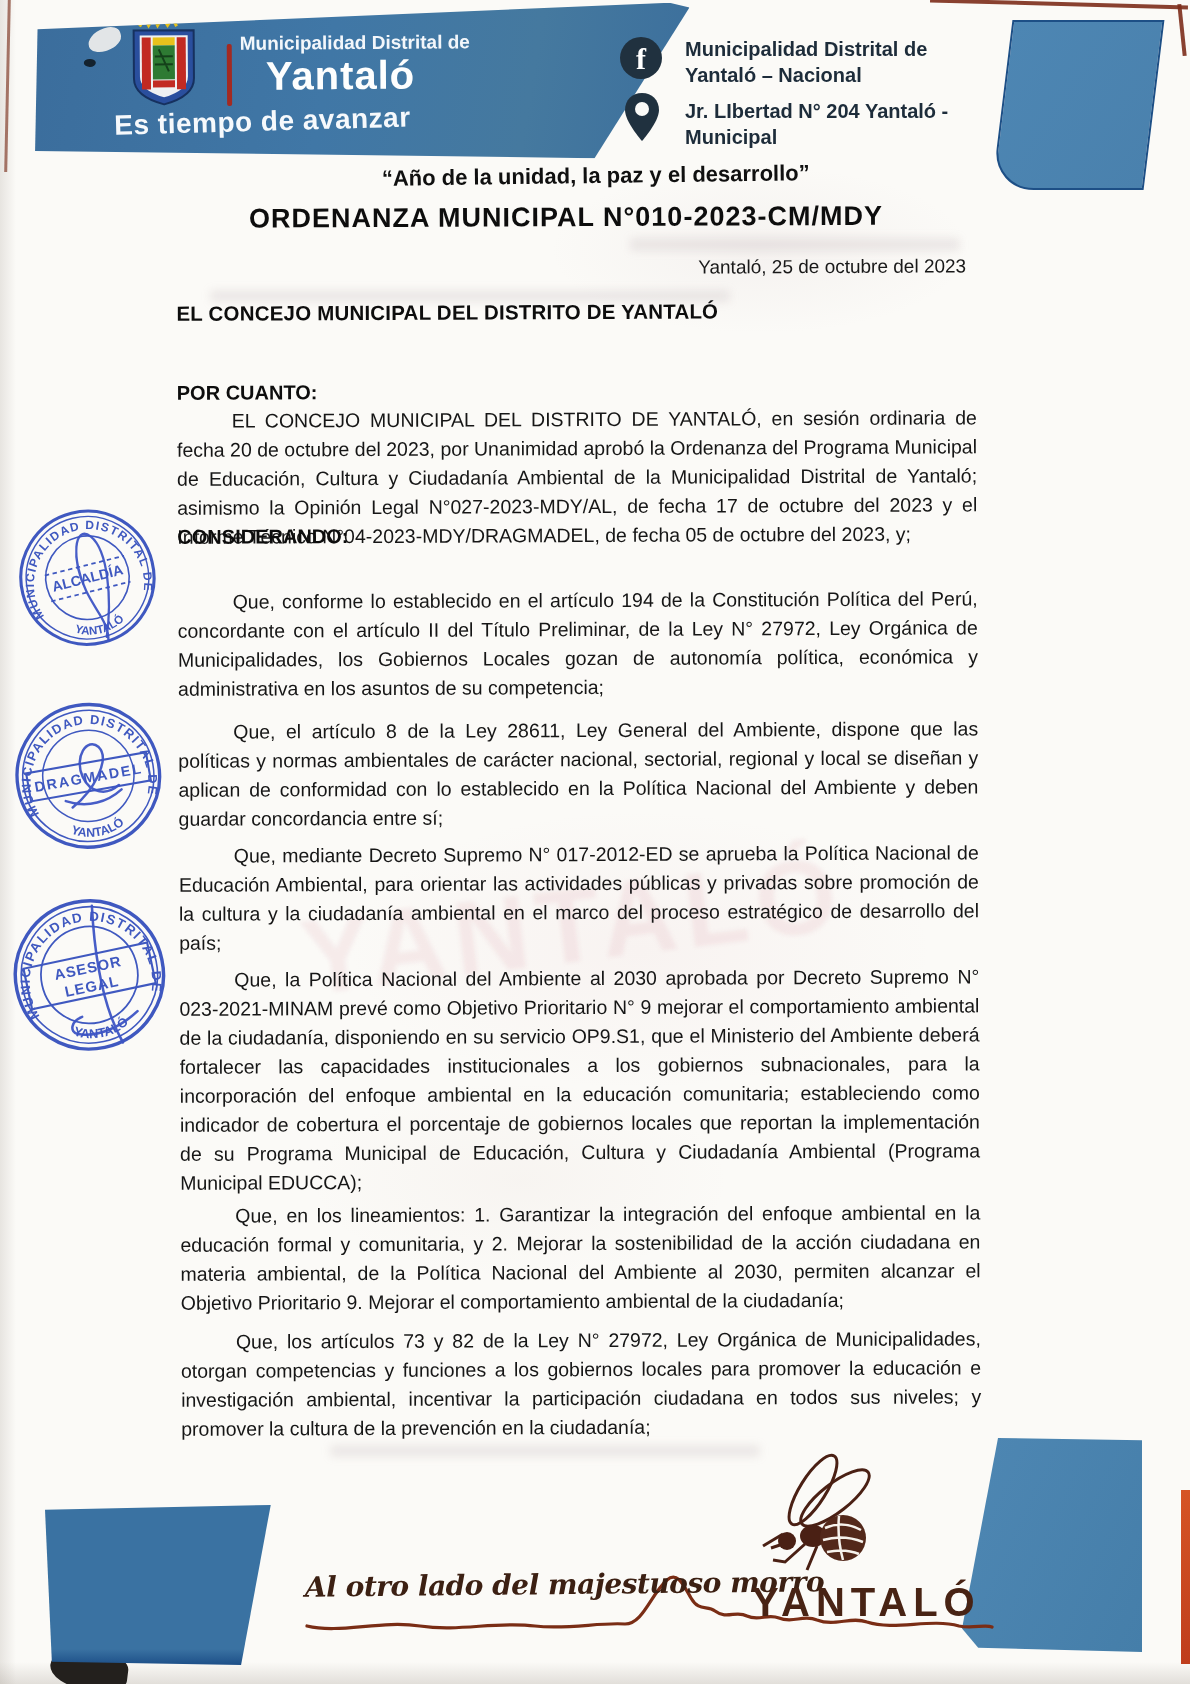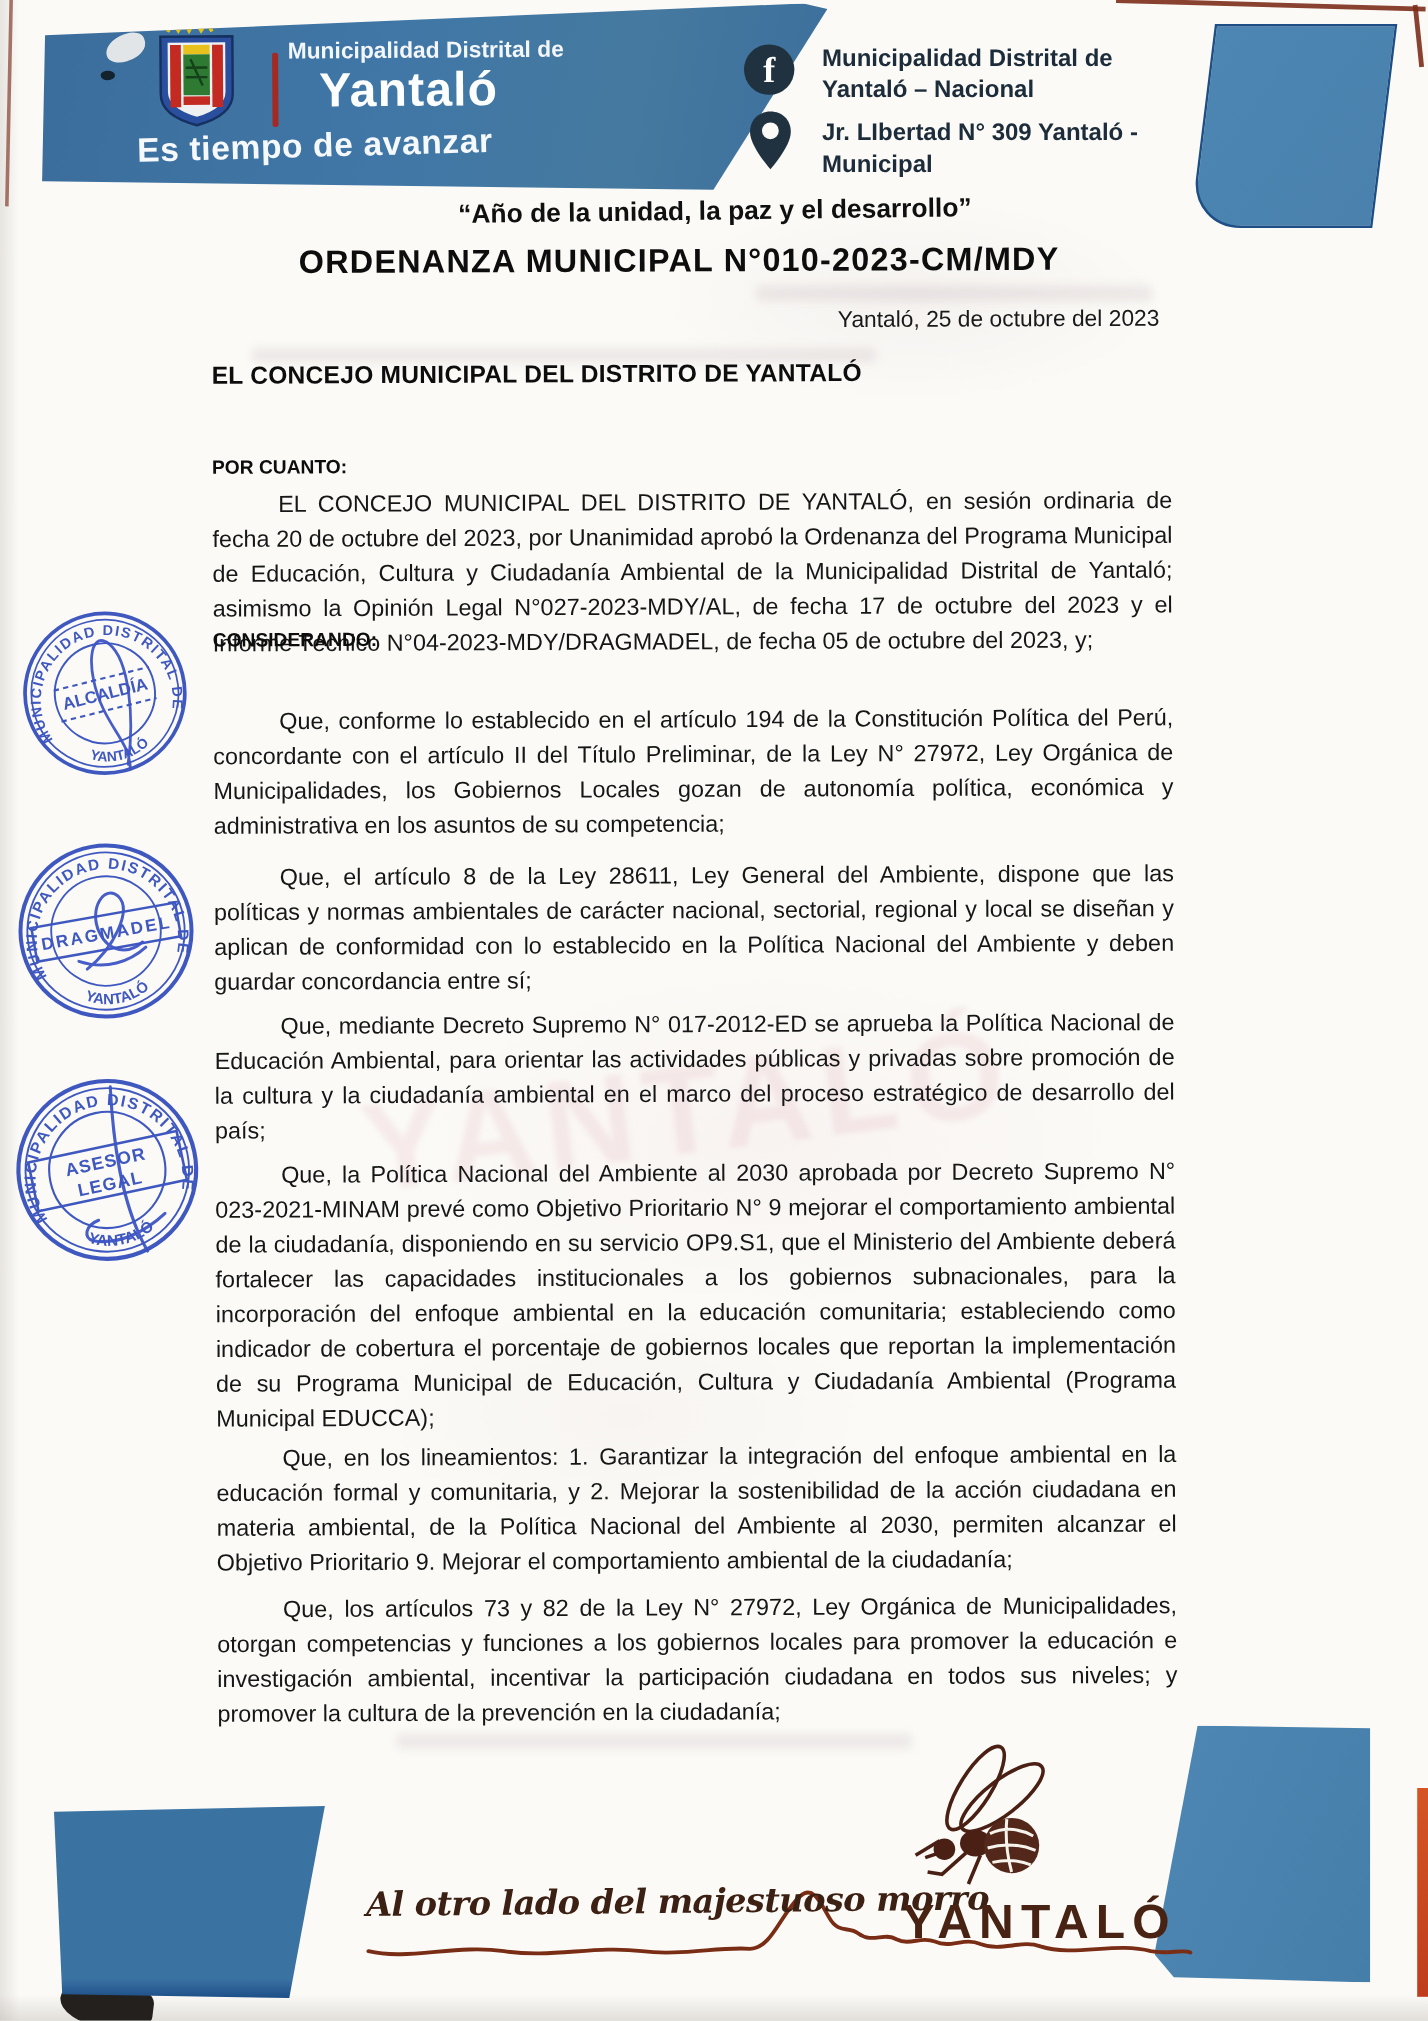--- a/index.html
+++ b/index.html
@@ -42,21 +42,21 @@
   .corner-blob{left:50px;top:1650px;width:78px;height:40px;background:#23201d;border-radius:55% 45% 40% 60%;transform:rotate(7deg);}
   .smudge{background:rgba(160,140,150,.16);filter:blur(4px);border-radius:4px;}
   .watermark{left:300px;top:860px;width:640px;font-size:105px;font-weight:bold;color:rgba(213,150,162,.15);
     transform:rotate(-7deg);filter:blur(2px);letter-spacing:8px;}
   
   .doc{transform:rotate(-.25deg);}
   .quote{left:195px;top:163px;width:800px;text-align:center;font-size:22px;font-weight:bold;color:#101010;transform:rotate(-.5deg);}
   .title{left:165px;top:202px;width:800px;text-align:center;font-size:27px;font-weight:bold;letter-spacing:1px;color:#0d0d0d;}
   .dateline{left:580px;top:257px;width:385px;text-align:right;font-size:19px;color:#191919;}
   .council{left:175px;top:300px;font-size:20.5px;font-weight:bold;color:#0d0d0d;letter-spacing:.2px;}
-  .h-sec{left:175px;font-size:16px;font-weight:bold;color:#0d0d0d;}
+  .h-sec{left:175px;font-size:20px;font-weight:bold;color:#0d0d0d;}
   .para{left:175px;width:800px;font-size:19.5px;line-height:29px;text-align:justify;text-indent:55px;color:#161616;}
   
   .stamp{mix-blend-mode:multiply;opacity:.9;overflow:visible;}
   .stamp text{fill:#2b48c0;font-family:"Liberation Sans",sans-serif;font-weight:bold;}
   .stamp .ring{stroke:#2b48c0;fill:none;}
   .sig{stroke:#2843c6;fill:none;stroke-width:2.6;stroke-linecap:round;opacity:.95;}
   
   .bl-shape{left:45px;top:1505px;width:228px;height:160px;
     background:linear-gradient(#3a72a2 0%,#3a72a2 90%,#1d4f88 100%);
     clip-path:polygon(0% 3%, 99% 0%, 86% 100%, 3% 98%);}
@@ -102,21 +102,21 @@
   <div class="abs fb-icon">f</div>
   <div class="abs hdr-txt" style="left:685px;top:36px;">
     <div>Municipalidad Distrital de</div>
     <div>Yantaló – Nacional</div>
   </div>
   <svg class="abs" style="left:624px;top:92px;" width="36" height="50" viewBox="0 0 36 50">
     <path d="M18 1 C8 1 1 8 1 18 C1 30 18 49 18 49 C18 49 35 30 35 18 C35 8 28 1 18 1 Z" fill="#20313f"></path>
     <circle cx="18" cy="17" r="7" fill="#fbfaf7"></circle>
   </svg>
   <div class="abs hdr-txt" style="left:685px;top:98px;">
-    <div>Jr. LIbertad N° 309 Yantaló -</div>
+    <div>Jr. LIbertad N° 204 Yantaló -</div>
     <div>Municipal</div>
   </div>
   <div class="abs topright-shape"></div>
 
   <div class="abs smudge" style="left:630px;top:238px;width:330px;height:13px;"></div>
   <div class="abs smudge" style="left:210px;top:290px;width:520px;height:12px;"></div>
   <div class="abs smudge" style="left:330px;top:1445px;width:430px;height:12px;"></div>
   <div class="abs watermark">YANTALÓ</div>
 
   <div class="doc">

